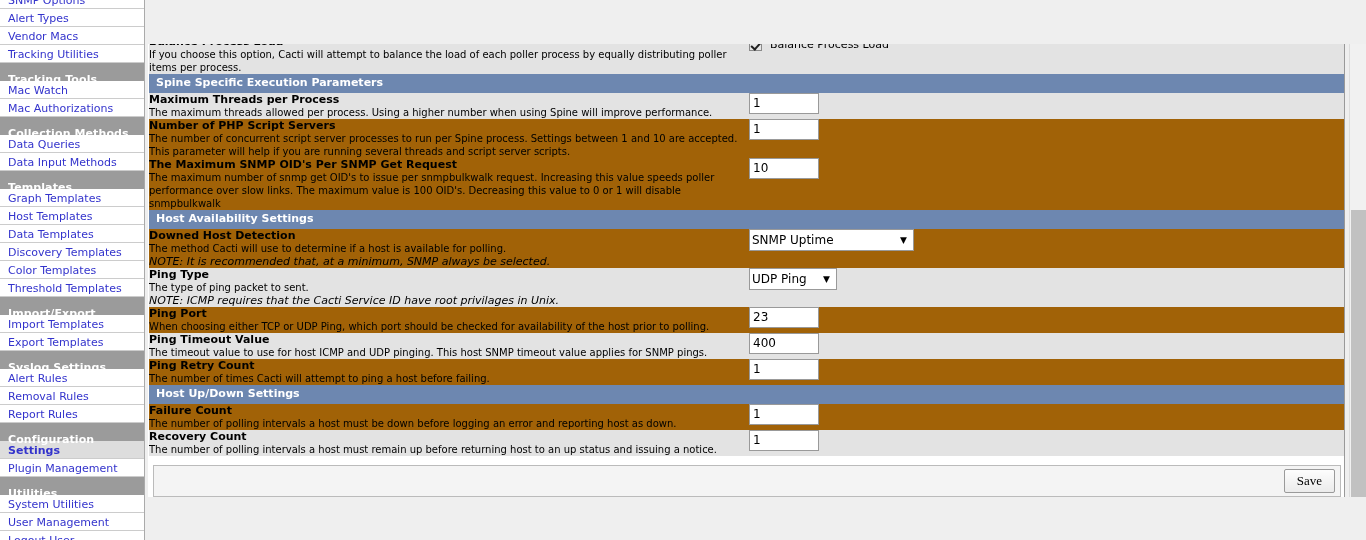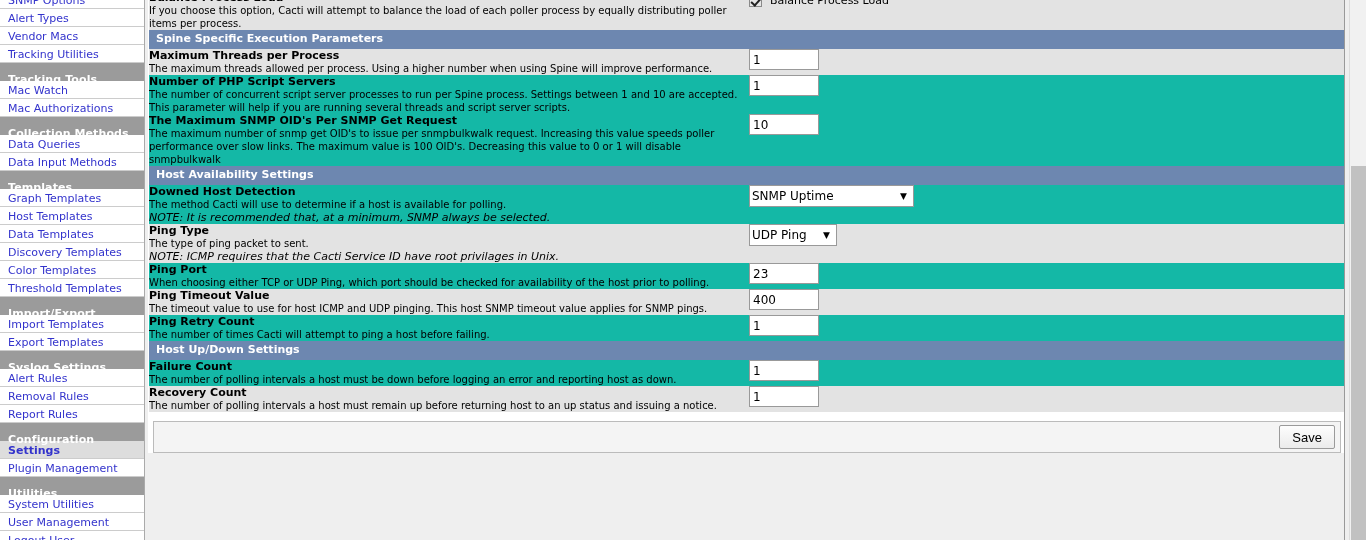--- a/index.html
+++ b/index.html
@@ -5,21 +5,21 @@
   * { box-sizing: border-box; }
   html, body {
     margin: 0; padding: 0;
     width: 1366px; height: 540px;
     overflow: hidden;
     background: #efefef;
     font-family: "DejaVu Sans", "Liberation Sans", sans-serif;
     font-size: 11px;
     color: #000;
   }
-  #app { display: flex; width: 1366px; height: 540px; background:#efefef; }
+  #app { display: flex; width: 1366px; height: 540px; background:#efefef;align-items:center; }
 
   
   #sidebar {
     width: 145px;
     flex: 0 0 145px;
     background: #ffffff;
     border-right: 1px solid #aaaaaa;
     overflow: hidden;
     position: relative;
     margin-top: -9px;
@@ -75,21 +75,21 @@
     background: #6d87b0;
     color: #ffffff;
     font-weight: bold;
     font-size: 11px;
     padding: 3px 12px 4px 7px;
     height: 18px;
     line-height: 12px;
   }
 
   tr.row-odd  > td { background: #e3e3e3; }
-  tr.row-even > td { background: #14b8a6; }
+  tr.row-even > td { background: #a16207; }
 
   td.desc { padding: 4px 10px 5px 7px; width: 600px; }
   td.ctrl { padding: 4px 4px 5px 4px; width: 596px; }
 
   .field-title { font-weight: bold; font-size: 11px; line-height: 13px; color:#000; }
   .field-desc  { font-size: 10px; line-height: 13px; color:#000; }
   .field-note  { font-size: 11px; line-height: 13px; font-style: italic; color:#000; }
 
   input.text-input {
     font-family: "DejaVu Sans", "Liberation Sans", sans-serif;
@@ -146,21 +146,21 @@
     border: 1px solid #bbbbbb;
     background: #f4f4f4;
     height: 32px;
     width: 1188px;
     display: flex;
     align-items: center;
     justify-content: flex-end;
     padding-right: 5px;
   }
   button.save-btn {
-    font-family: Liberation Sans, sans-serif;
+    font-family: Liberation Serif, serif;
     font-size: 13px;
     color: #000;
     background: linear-gradient(#fdfdfd, #ebebeb);
     border: 1px solid #9a9a9a;
     border-radius: 2px;
     padding: 2px 12px;
     height: 24px;
     cursor: pointer;
   }
 

